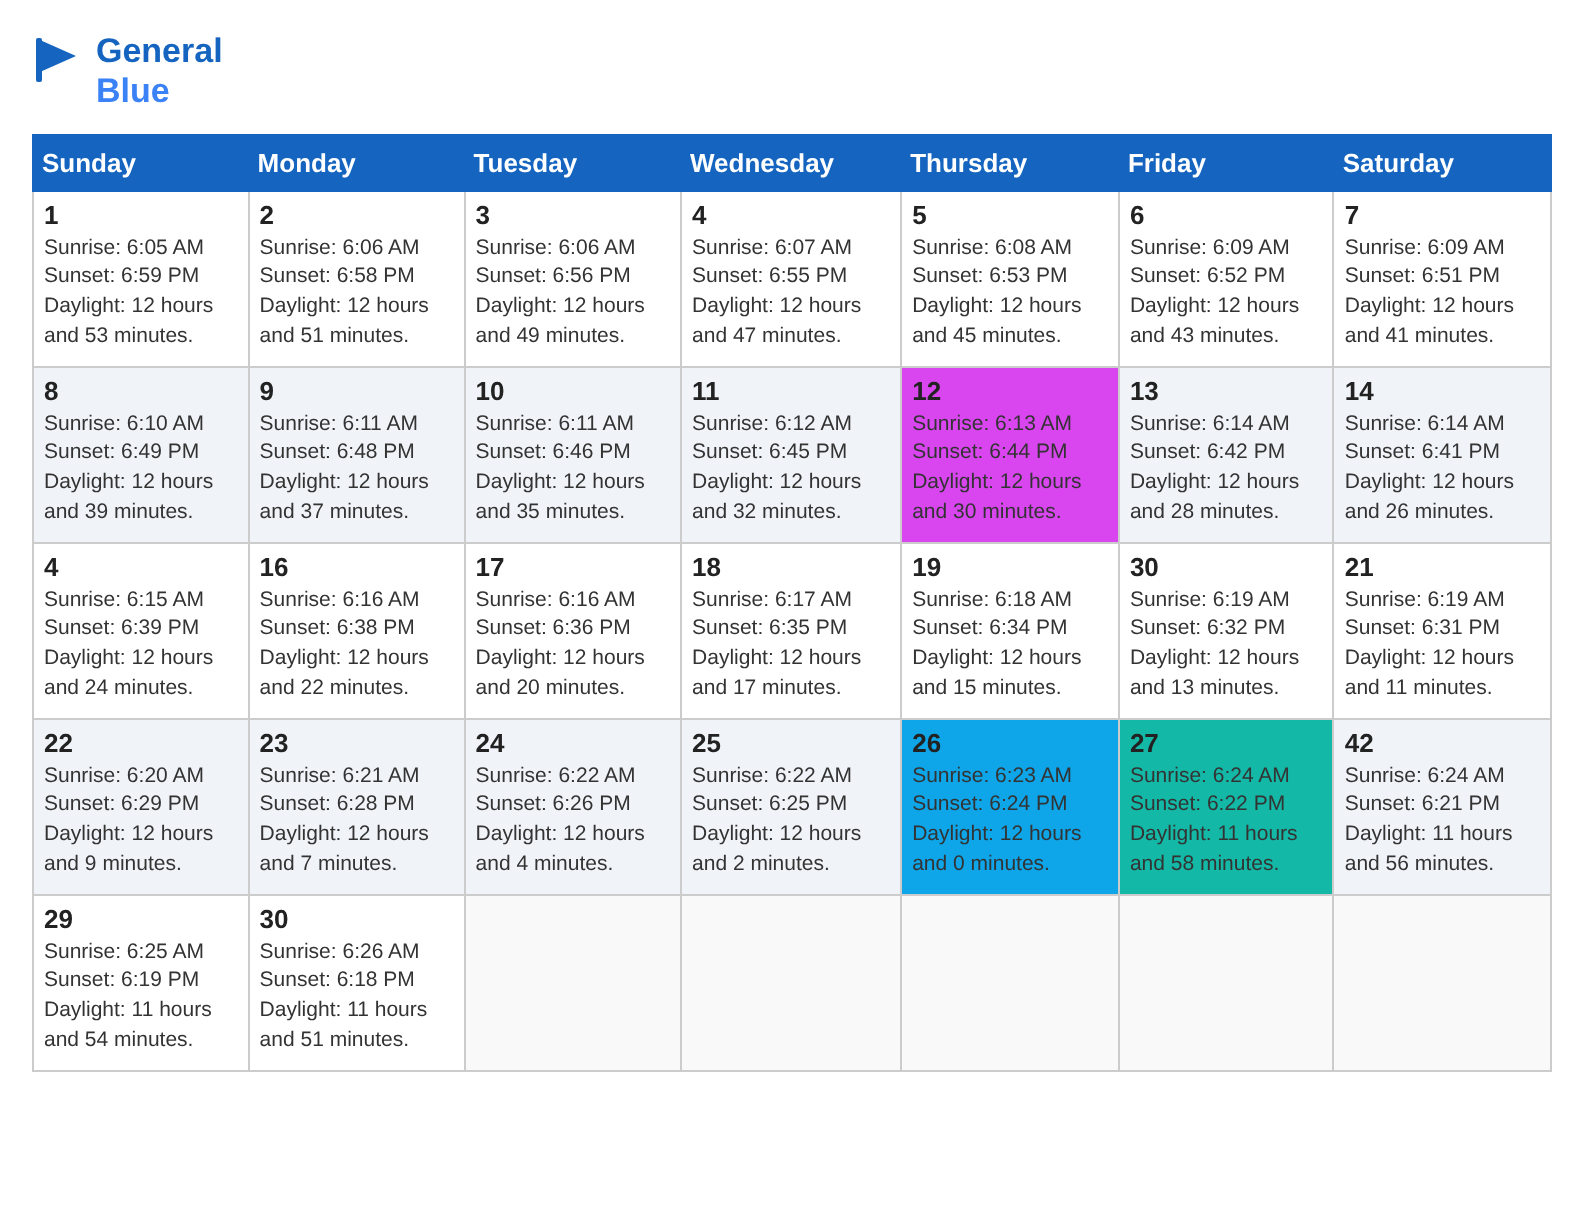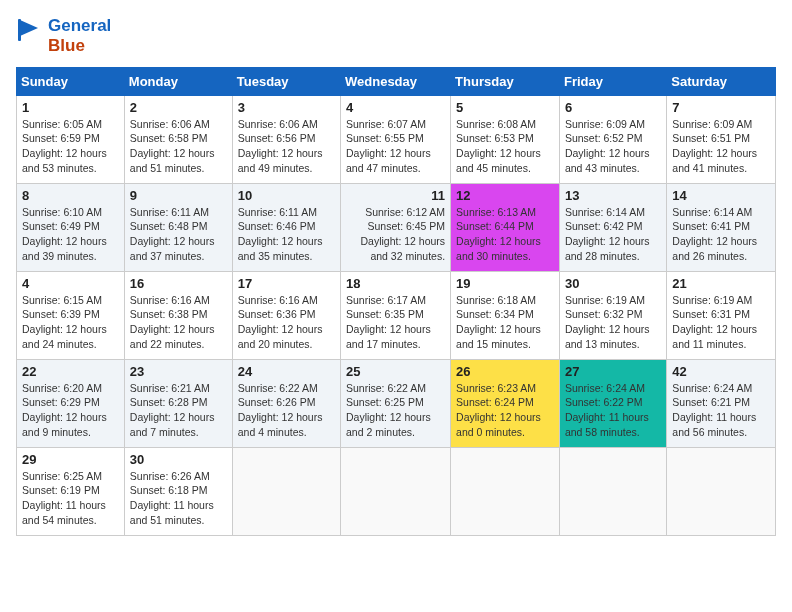--- a/index.html
+++ b/index.html
@@ -92,21 +92,21 @@
       <svg class="logo-icon" viewBox="0 0 28 28" xmlns="http://www.w3.org/2000/svg">
         <rect x="0" y="0" width="28" height="28" fill="none"></rect>
 
         <polygon points="4,4 22,12 4,20" fill="#1565c0"></polygon>
         <rect x="2" y="3" width="3" height="22" fill="#1565c0" rx="1"></rect>
       </svg>
       <div>
         <div style="font-size:17px;font-weight:bold;color:#333;line-height:1.2;">
           <span style="color:#1565c0;">General</span>
         </div>
-        <div style="font-size:17px;font-weight:bold;color:#c2410c;line-height:1.2;">Blue</div>
+        <div style="font-size:17px;font-weight:bold;color:#3b82f6;line-height:1.2;">Blue</div>
       </div>
     </div>
     <div class="title-block">
       <div class="month-title"></div>
       <div class="location"></div>
     </div>
   </div>
 
   <table class="calendar">
     <thead>
@@ -188,21 +188,21 @@
 Daylight: 12 hours
 and 37 minutes.</div>
           </td>
           <td style="background: rgb(240, 244, 248);">
             <span class="day-num">10</span>
             <div class="day-info" style="white-space: pre-line;">Sunrise: 6:11 AM
 Sunset: 6:46 PM
 Daylight: 12 hours
 and 35 minutes.</div>
           </td>
-          <td style="background: rgb(240, 244, 248); text-align: right;">
+          <td style="background: rgb(240, 244, 248);">
             <span class="day-num">11</span>
             <div class="day-info" style="white-space: pre-line;">Sunrise: 6:12 AM
 Sunset: 6:45 PM
 Daylight: 12 hours
 and 32 minutes.</div>
           </td>
           <td style="background: #d946ef;">
             <span class="day-num">12</span>
             <div class="day-info" style="white-space: pre-line;">Sunrise: 6:13 AM
 Sunset: 6:44 PM
@@ -297,21 +297,21 @@
 Daylight: 12 hours
 and 4 minutes.</div>
           </td>
           <td style="background: rgb(240, 244, 248);">
             <span class="day-num">25</span>
             <div class="day-info" style="white-space: pre-line;">Sunrise: 6:22 AM
 Sunset: 6:25 PM
 Daylight: 12 hours
 and 2 minutes.</div>
           </td>
-          <td style="background: #fde047; margin-left: 45px;">
+          <td style="background: #0ea5e9; margin-left: 45px;">
             <span class="day-num">26</span>
             <div class="day-info" style="white-space: pre-line;">Sunrise: 6:23 AM
 Sunset: 6:24 PM
 Daylight: 12 hours
 and 0 minutes.</div>
           </td>
           <td style="background: #14b8a6;">
             <span class="day-num">27</span>
             <div class="day-info" style="white-space: pre-line;">Sunrise: 6:24 AM
 Sunset: 6:22 PM

